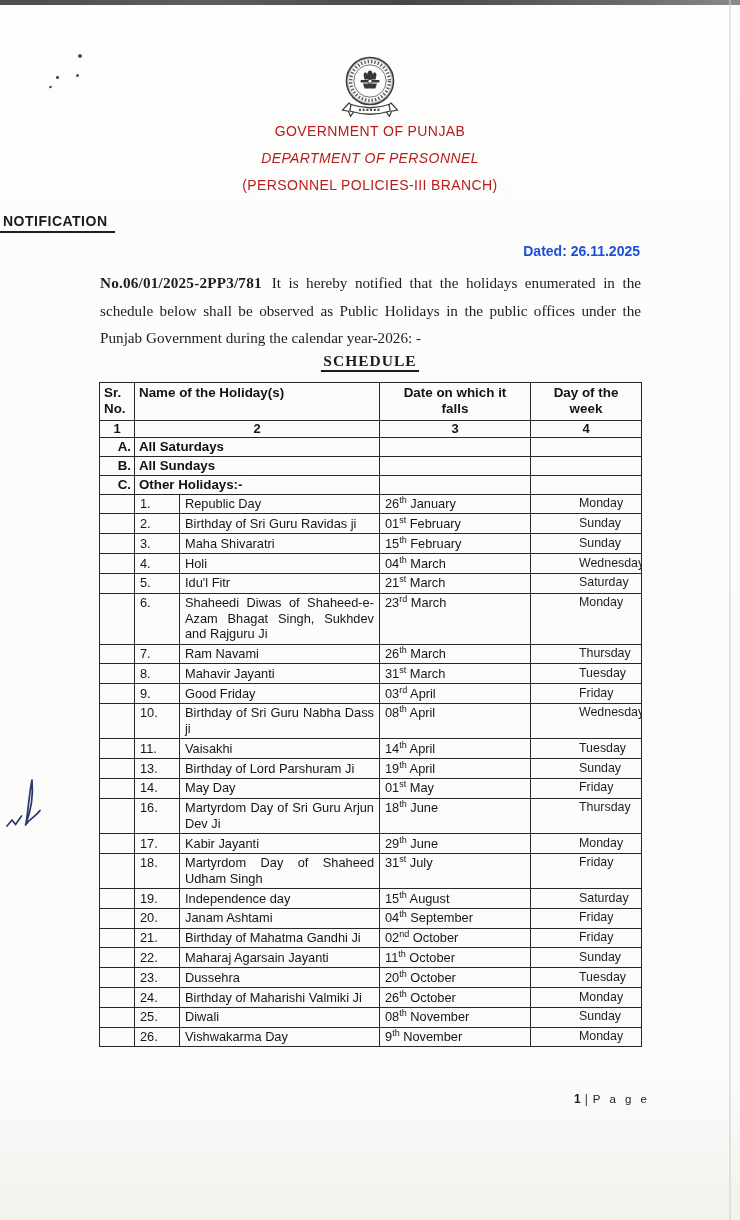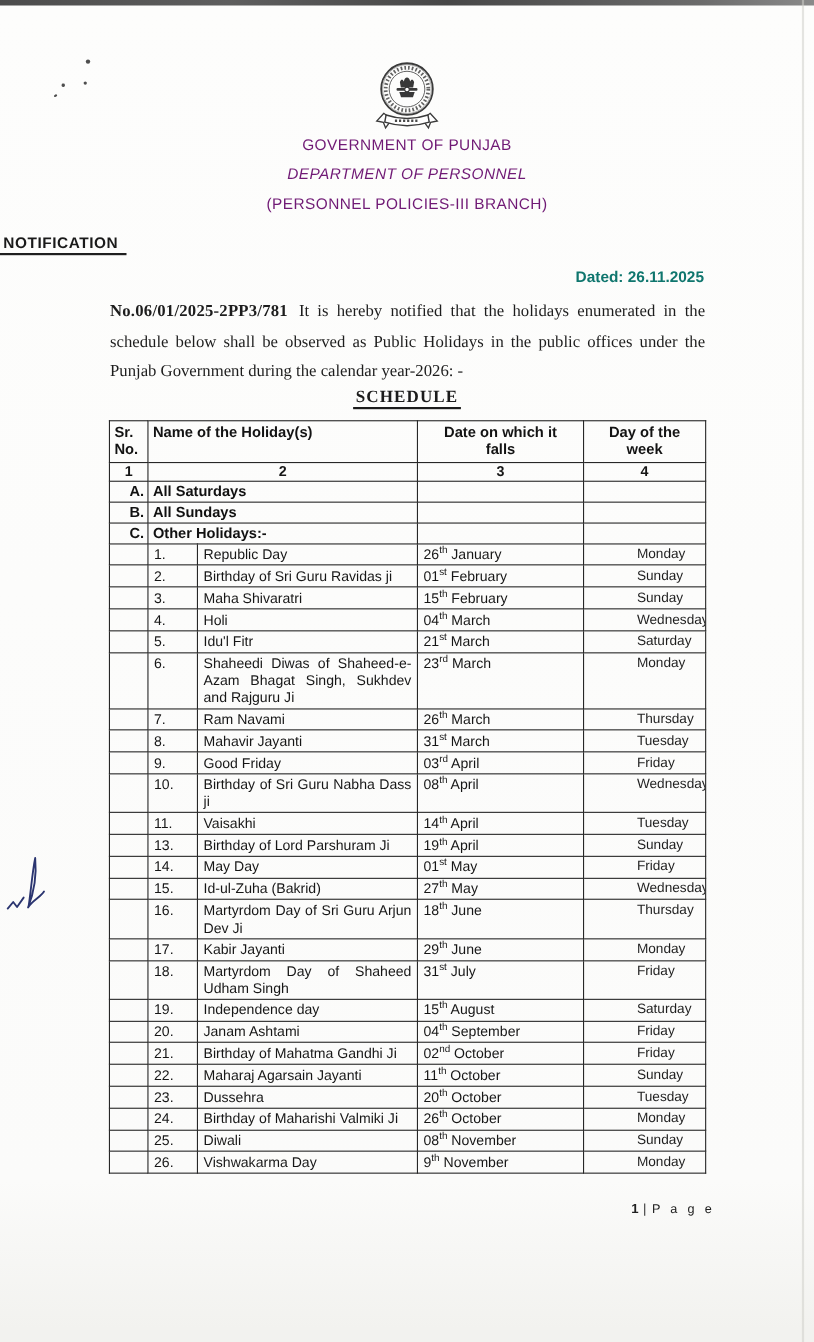--- a/index.html
+++ b/index.html
@@ -7,26 +7,26 @@
     width:740px;height:1220px;position:relative;overflow:hidden;
     background:linear-gradient(180deg,#fdfdfc 0%,#fbfbfa 88%,#f2f2ef 99%);
     font-family:"Liberation Sans",sans-serif;color:#1c1c1c;
   }
   .scan-top{position:absolute;top:0;left:0;width:740px;height:5px;
     background:linear-gradient(90deg,#4c4c4c,#5e5e5e 28%,#474747 55%,#6b6b6b 86%,#8a8a8a);}
   .scan-right{position:absolute;top:0;left:729px;width:2px;height:1220px;background:#cfcfcb;opacity:.55;}
   .speck{position:absolute;background:#2f2f2f;border-radius:50%;opacity:.85;}
 
   .orgline{position:absolute;left:0;width:100%;text-align:center;font-size:14px;
-    color:#701a75;letter-spacing:.4px;}
+    color:#b91c1c;letter-spacing:.4px;}
   .emblem{position:absolute;left:328px;top:55px;}
   .notif-wrap{position:absolute;top:212px;left:0;width:100%;text-align:left;}
   .notif-inner{font-weight:bold;font-size:14px;letter-spacing:.5px;color:#1a1a1a;
     border-bottom:2.2px solid #1f1f1f;padding:0 7px 2px 3px;}
-  .dated{position:absolute;top:243px;right:100px;font-size:14px;font-weight:bold;color:#0f766e;}
+  .dated{position:absolute;top:243px;right:100px;font-size:14px;font-weight:bold;color:#1d4ed8;}
 
   .para{position:absolute;left:100px;top:269px;width:541px;
     font-family:"Liberation Serif",serif;font-size:15.2px;line-height:27.5px;
     color:#1d1d1d;text-align:justify;}
   .refno{font-weight:bold;margin-right:10px;letter-spacing:.2px;}
 
   .sched-title{position:absolute;top:352px;left:0;width:100%;text-align:center;
     font-family:"Liberation Serif",serif;font-weight:bold;font-size:15.5px;letter-spacing:1px;}
   .sched-title span{border-bottom:2px solid #1c1c1c;padding:0 2px 1px;}
 
@@ -231,27 +231,20 @@
         </tr>
         <tr class="hrow">
           <td class="blank"></td>
           <td class="num">14.</td>
           <td class="hname">May Day</td>
           <td class="hdate"><span>01</span><sup>st</sup><span> May</span></td>
           <td class="wday">Friday</td>
         </tr>
         <tr class="hrow">
           <td class="blank"></td>
-          <td class="num">15.</td>
-          <td class="hname">Id-ul-Zuha (Bakrid)</td>
-          <td class="hdate"><span>27</span><sup>th</sup><span> May</span></td>
-          <td class="wday">Wednesday</td>
-        </tr>
-        <tr class="hrow">
-          <td class="blank"></td>
           <td class="num">16.</td>
           <td class="hname">Martyrdom Day of Sri Guru Arjun Dev Ji</td>
           <td class="hdate"><span>18</span><sup>th</sup><span> June</span></td>
           <td class="wday">Thursday</td>
         </tr>
         <tr class="hrow">
           <td class="blank"></td>
           <td class="num">17.</td>
           <td class="hname">Kabir Jayanti</td>
           <td class="hdate"><span>29</span><sup>th</sup><span> June</span></td>

